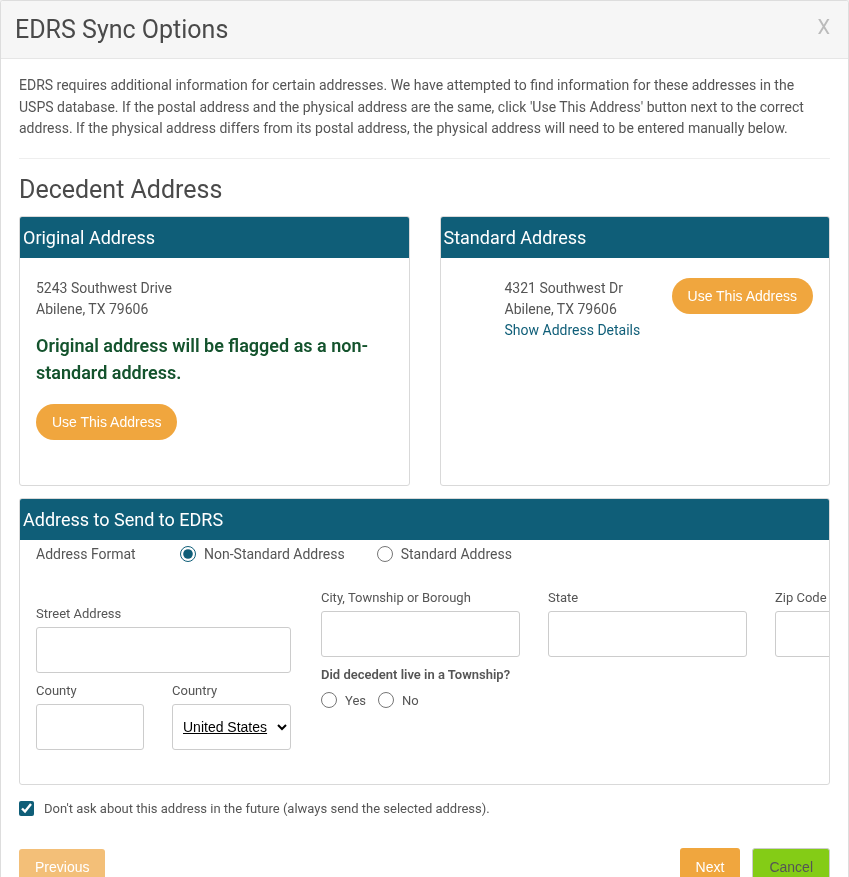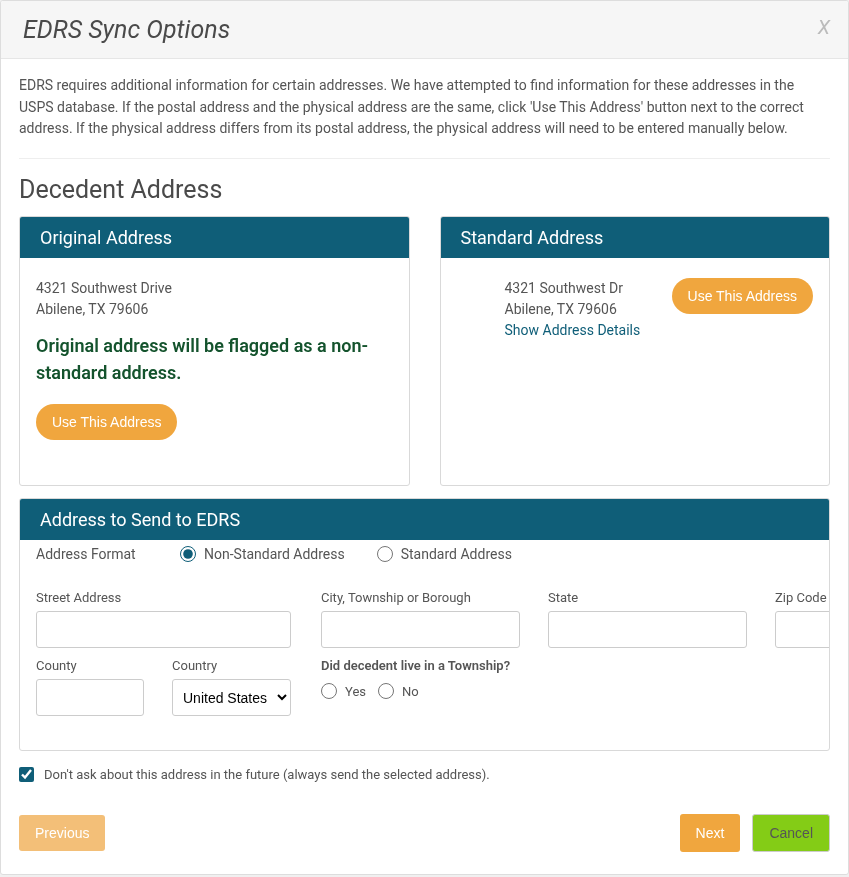--- a/index.html
+++ b/index.html
@@ -13,23 +13,22 @@
       width: 849px;
       background: #fff;
       border: 1px solid #ddd;
       border-radius: 3px;
       overflow: hidden;
       position: relative;
     }
     .modal-header {
       background: #f6f6f6;
       border-bottom: 1px solid #e6e6e6;
-      padding: 14px 22px;
+      padding: 14px 14px;
       position: relative;
-      font-style: italic;
     }
     .modal-title {
       font-size: 25px;
       font-weight: 400;
       color: #4a4a4a;
     }
     .close-x {
       position: absolute;
       right: 18px;
       top: 14px;
@@ -57,21 +56,21 @@
       border-radius: 3px;
       overflow: hidden;
       display: flex;
       flex-direction: column;
       min-height: 270px;
     }
     .card-wide { flex: 1; }
     .card-header {
       background: #0f5e78;
       color: #fff;
-      padding: 10px 20px;
+      padding: 10px 3px;
       font-size: 18px;
       font-weight: 400;
     }
     .card-body { padding: 20px 16px; flex: 1; position: relative; }
     .addr-line { color:#555; font-size:14px; line-height: 1.5; }
     .addr-warning { color:#14532d; font-weight:600; margin-top:12px; font-size:18px; line-height:1.5; }
     .link { color:#0f5e78; cursor:pointer; font-size:14px; margin-top:2px; display:inline-block; }
     .btn {
       display: inline-block;
       border: none;
@@ -97,32 +96,33 @@
       align-items:center;
       gap: 32px;
       margin-bottom: 28px;
       font-size:14px;
       color:#555;
     }
     .format-label { min-width: 112px; color:#555; }
     .radio-label { display:flex; align-items:center; gap:8px; cursor:pointer; }
     .radio-label input[type=radio] { width:16px; height:16px; accent-color:#0f5e78; cursor:pointer; }
     .form-grid { display:flex; gap:30px; }
-    .form-col-left { flex:1; }
+    .form-col-left { flex:1;margin-top:16px; }
     .form-col-right { flex:1.28; }
     .field-row { display:flex; gap:28px; margin-bottom: 10px;}
     .field { display:flex; flex-direction:column; }
     .field label { font-size:13px; color:#555; margin-bottom:6px; }
     .in {
-      height: 37px;
+      height: 46px;
       border: 1px solid #ccc;
       border-radius: 3px;
       padding: 0 8px;
       font-size: 14px;
       background:#fff;
+      text-decoration:underline;
     }
     select.in { padding: 0 6px; }
     .township-q { font-size:13px; color:#555; margin-bottom:6px; font-weight:600; }
     .township-opts { display:flex; gap:12px; align-items:center; font-size:13px; color:#555; }
     .township-opts input[type=radio]{ cursor:pointer; }
     .checkbox-row {
       display:flex; align-items:flex-start; gap:10px;
       margin-top: 16px; font-size:13px; color:#555;
     }
     .checkbox-row input[type=checkbox]{ width:15px; height:15px; accent-color:#0f5e78; cursor:pointer; }
@@ -147,21 +147,21 @@
     <p class="intro-text">EDRS requires additional information for certain addresses. We have attempted to find information for these addresses in the USPS database. If the postal address and the physical address are the same, click 'Use This Address' button next to the correct address. If the physical address differs from its postal address, the physical address will need to be entered manually below.</p>
     <hr class="divider">
 
     <h2 class="section-title">Decedent Address</h2>
 
     <div class="cards">
 
       <div class="card">
         <div class="card-header">Original Address</div>
         <div class="card-body">
-          <div class="addr-line">4321 Southwest Drive</div>
+          <div class="addr-line">5243 Southwest Drive</div>
           <div class="addr-line">Abilene, TX 79606</div>
           <div class="addr-warning">Original address will be flagged as a non-standard address.</div>
           <button class="btn btn-orange">Use This Address</button>
         </div>
       </div>
 
       <div class="card card-wide">
         <div class="card-header">Standard Address</div>
         <div class="card-body card-std-body">
           <div>

